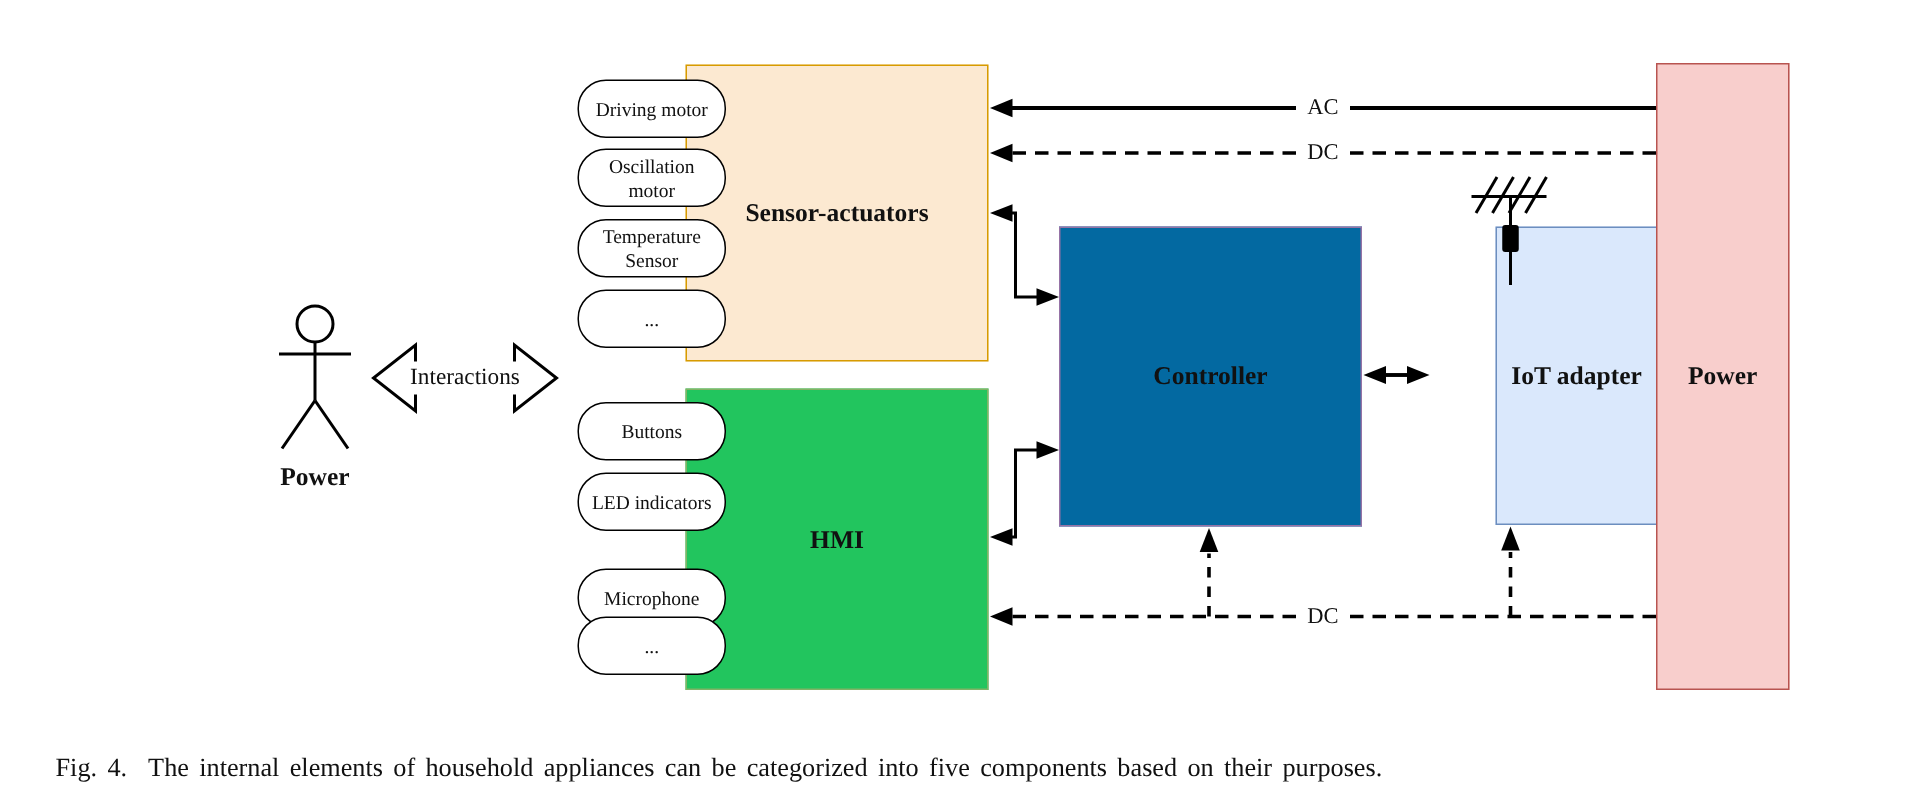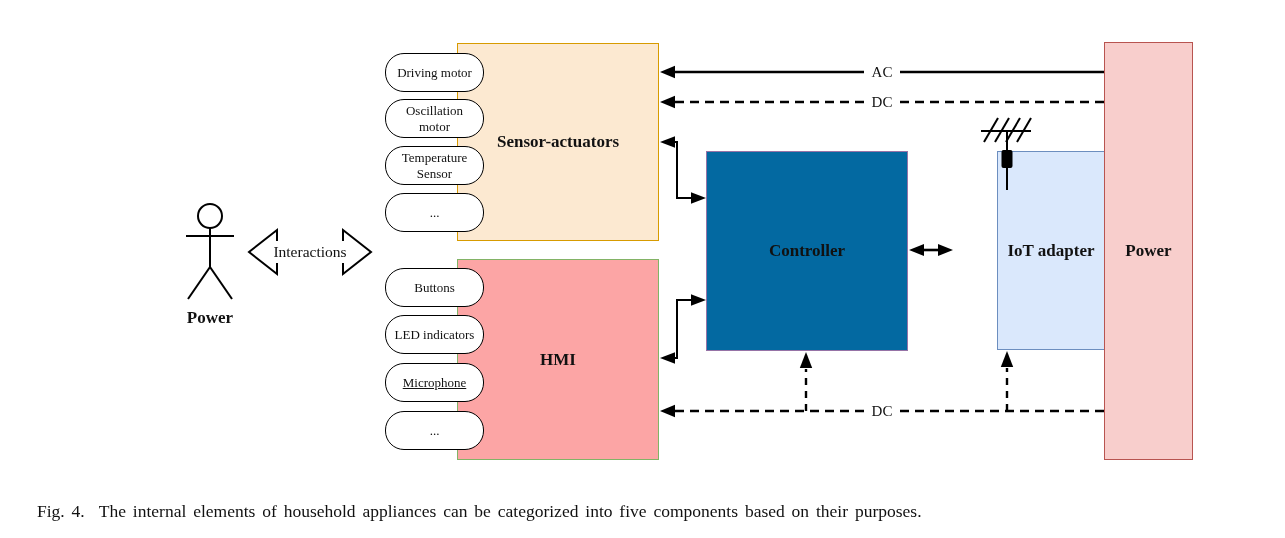--- a/index.html
+++ b/index.html
@@ -8,33 +8,33 @@
     font-family:"Liberation Serif","DejaVu Serif",serif; color:#111;
     overflow:hidden;
   }
   .block {
     position:absolute; display:flex; align-items:center; justify-content:center;
     font-weight:bold; font-size:17px; box-sizing:border-box; z-index:2;
     text-align:center;
     font-family:Liberation Serif, serif;
   }
   .block-sensor-actuators { left:457px; top:43px;  width:202px; height:198px; background:#fce9d1; border:1.6px solid #d79b00; }
-  .block-hmi              { left:457px; top:259px; width:202px; height:201px; background:#fca5a5; border:1.6px solid #82b366; }
+  .block-hmi              { left:457px; top:259px; width:202px; height:201px; background:#22c55e; border:1.6px solid #82b366; }
   .block-controller       { left:706px; top:151px; width:202px; height:200px; background:#0369a1; border:1.6px solid #9673a6; }
   .block-iot              { left:954px; top:151px; width:108px; height:199px; background:#dae8fc; border:1.6px solid #6c8ebf;margin-left:43px; }
   .block-power            { left:1104px; top:42px; width:89px; height:418px; background:#f8cecc; border:1.6px solid #b85450; }
 
   .chip {
     position:absolute; left:385px; width:99px; height:39px; box-sizing:border-box;
     background:#ffffff; border:1.8px solid #000; border-radius:19px;
     display:flex; align-items:center; justify-content:center; text-align:center;
     font-size:13px; line-height:1.2; z-index:3; padding:1px 4px;
   }
   .chip-1 { top:53px;  } .chip-2 { top:99px;  } .chip-3 { top:146px; } .chip-4 { top:193px; }
-  .chip-5 { top:268px; } .chip-6 { top:315px; } .chip-7 { top:363px;text-decoration:underline; } .chip-8 { top:411px; }
+  .chip-5 { top:268px; } .chip-6 { top:315px; } .chip-7 { top:379px; } .chip-8 { top:411px; }
 
   .svg-layer { position:absolute; left:0; top:0; width:1285px; height:538px; z-index:4; pointer-events:none; }
 
   .wire-label {
     position:absolute; z-index:5; background:#ffffff; font-size:15px;
     line-height:18px; text-align:center; padding:0 2px;
   }
   .wire-label-ac        { left:864px; top:63px;  width:32px; }
   .wire-label-dc-top    { left:864px; top:93px;  width:32px; }
   .wire-label-dc-bottom { left:864px; top:402px; width:32px; }

